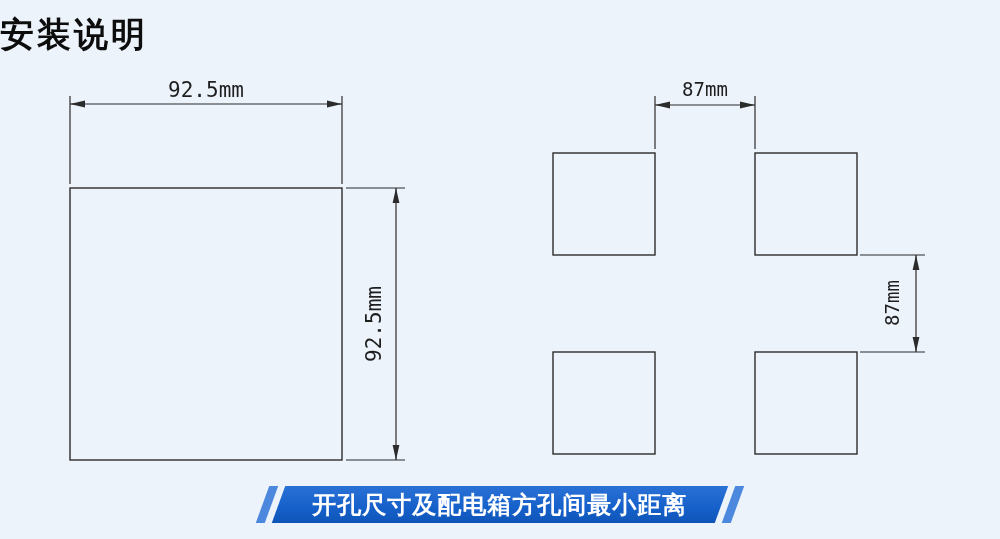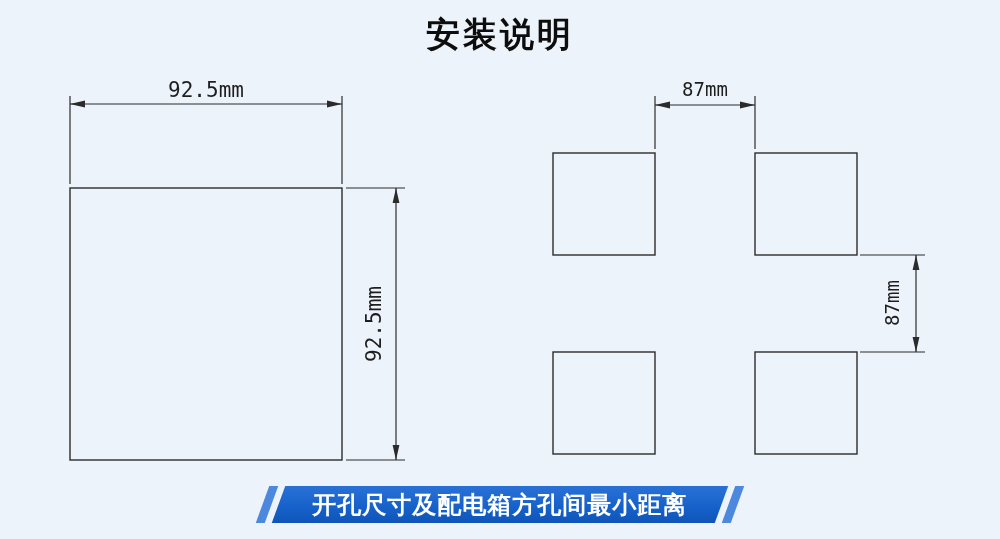--- a/index.html
+++ b/index.html
@@ -9,21 +9,20 @@
     height: 539px;
     background: #edf3fb;
     overflow: hidden;
     font-family: "Liberation Sans", sans-serif;
   }
   .page-title {
     position: absolute;
     top: 12px;
     left: 0;
     width: 100%;
-    text-align: center;
     font-size: 34px;
     font-weight: bold;
     color: #0d0d0d;
     letter-spacing: 3px;
   }
   svg.diagram {
     position: absolute;
     inset: 0;
   }
   .dim-text {

